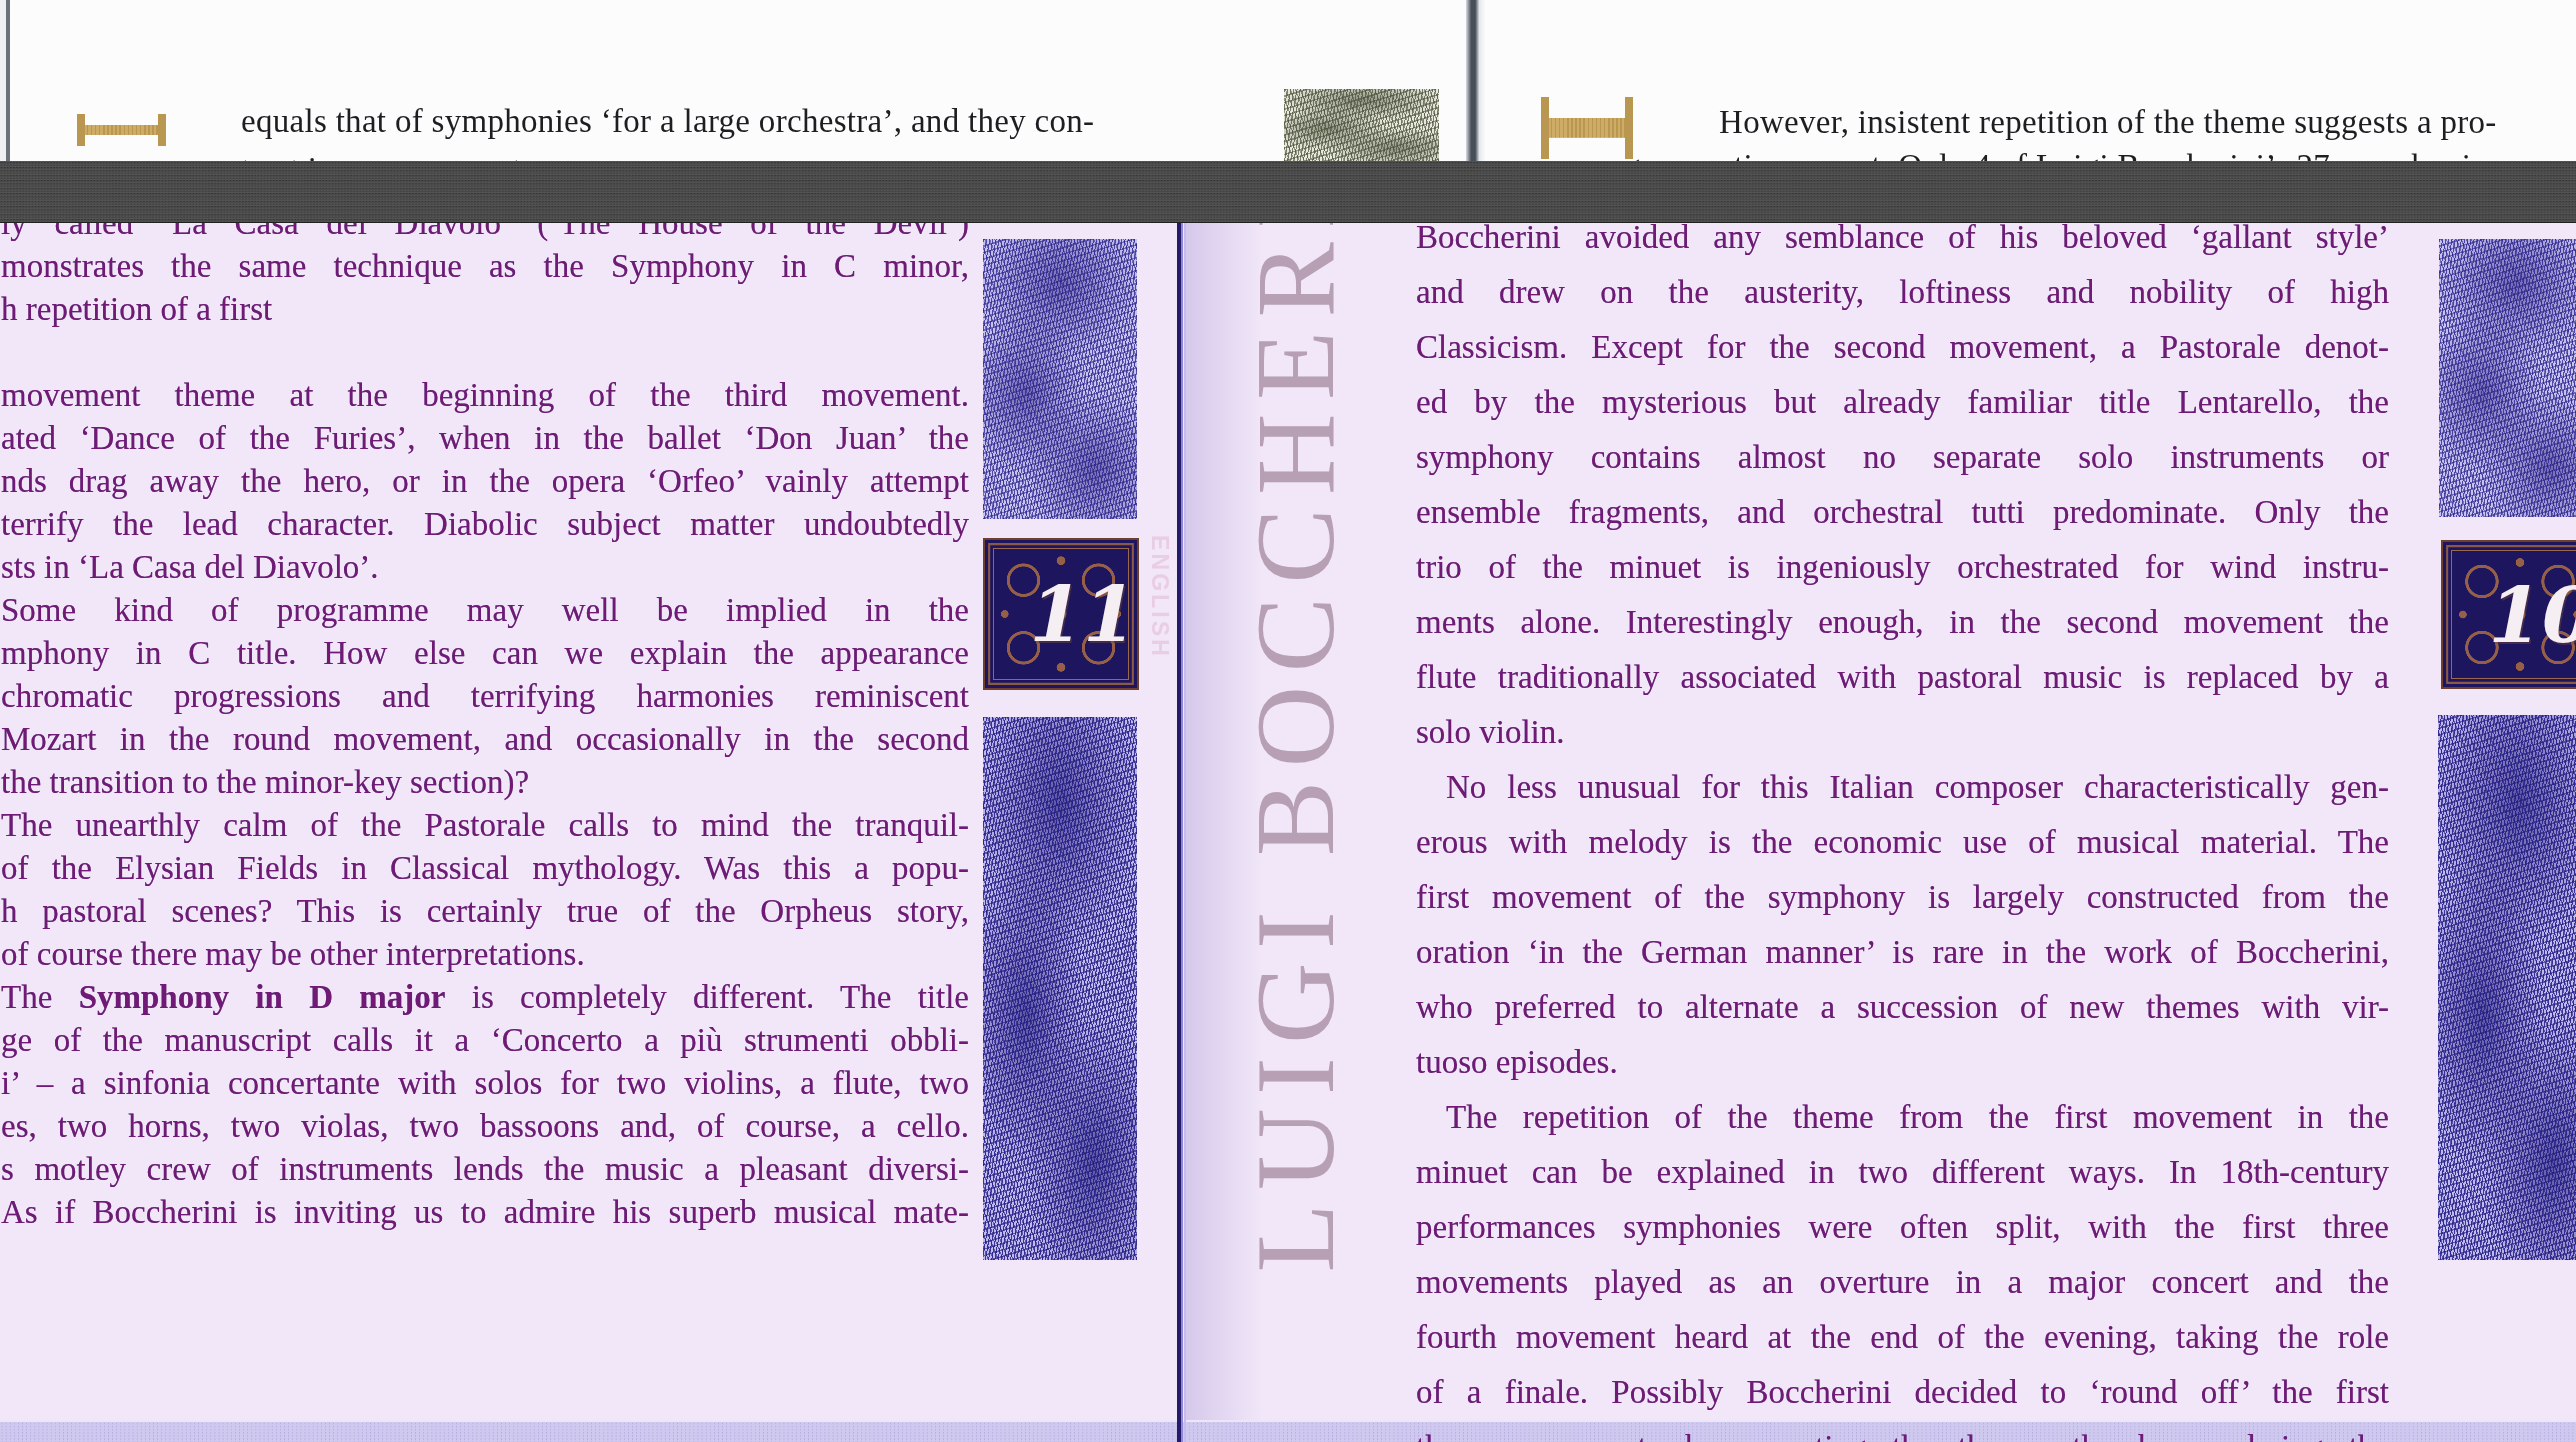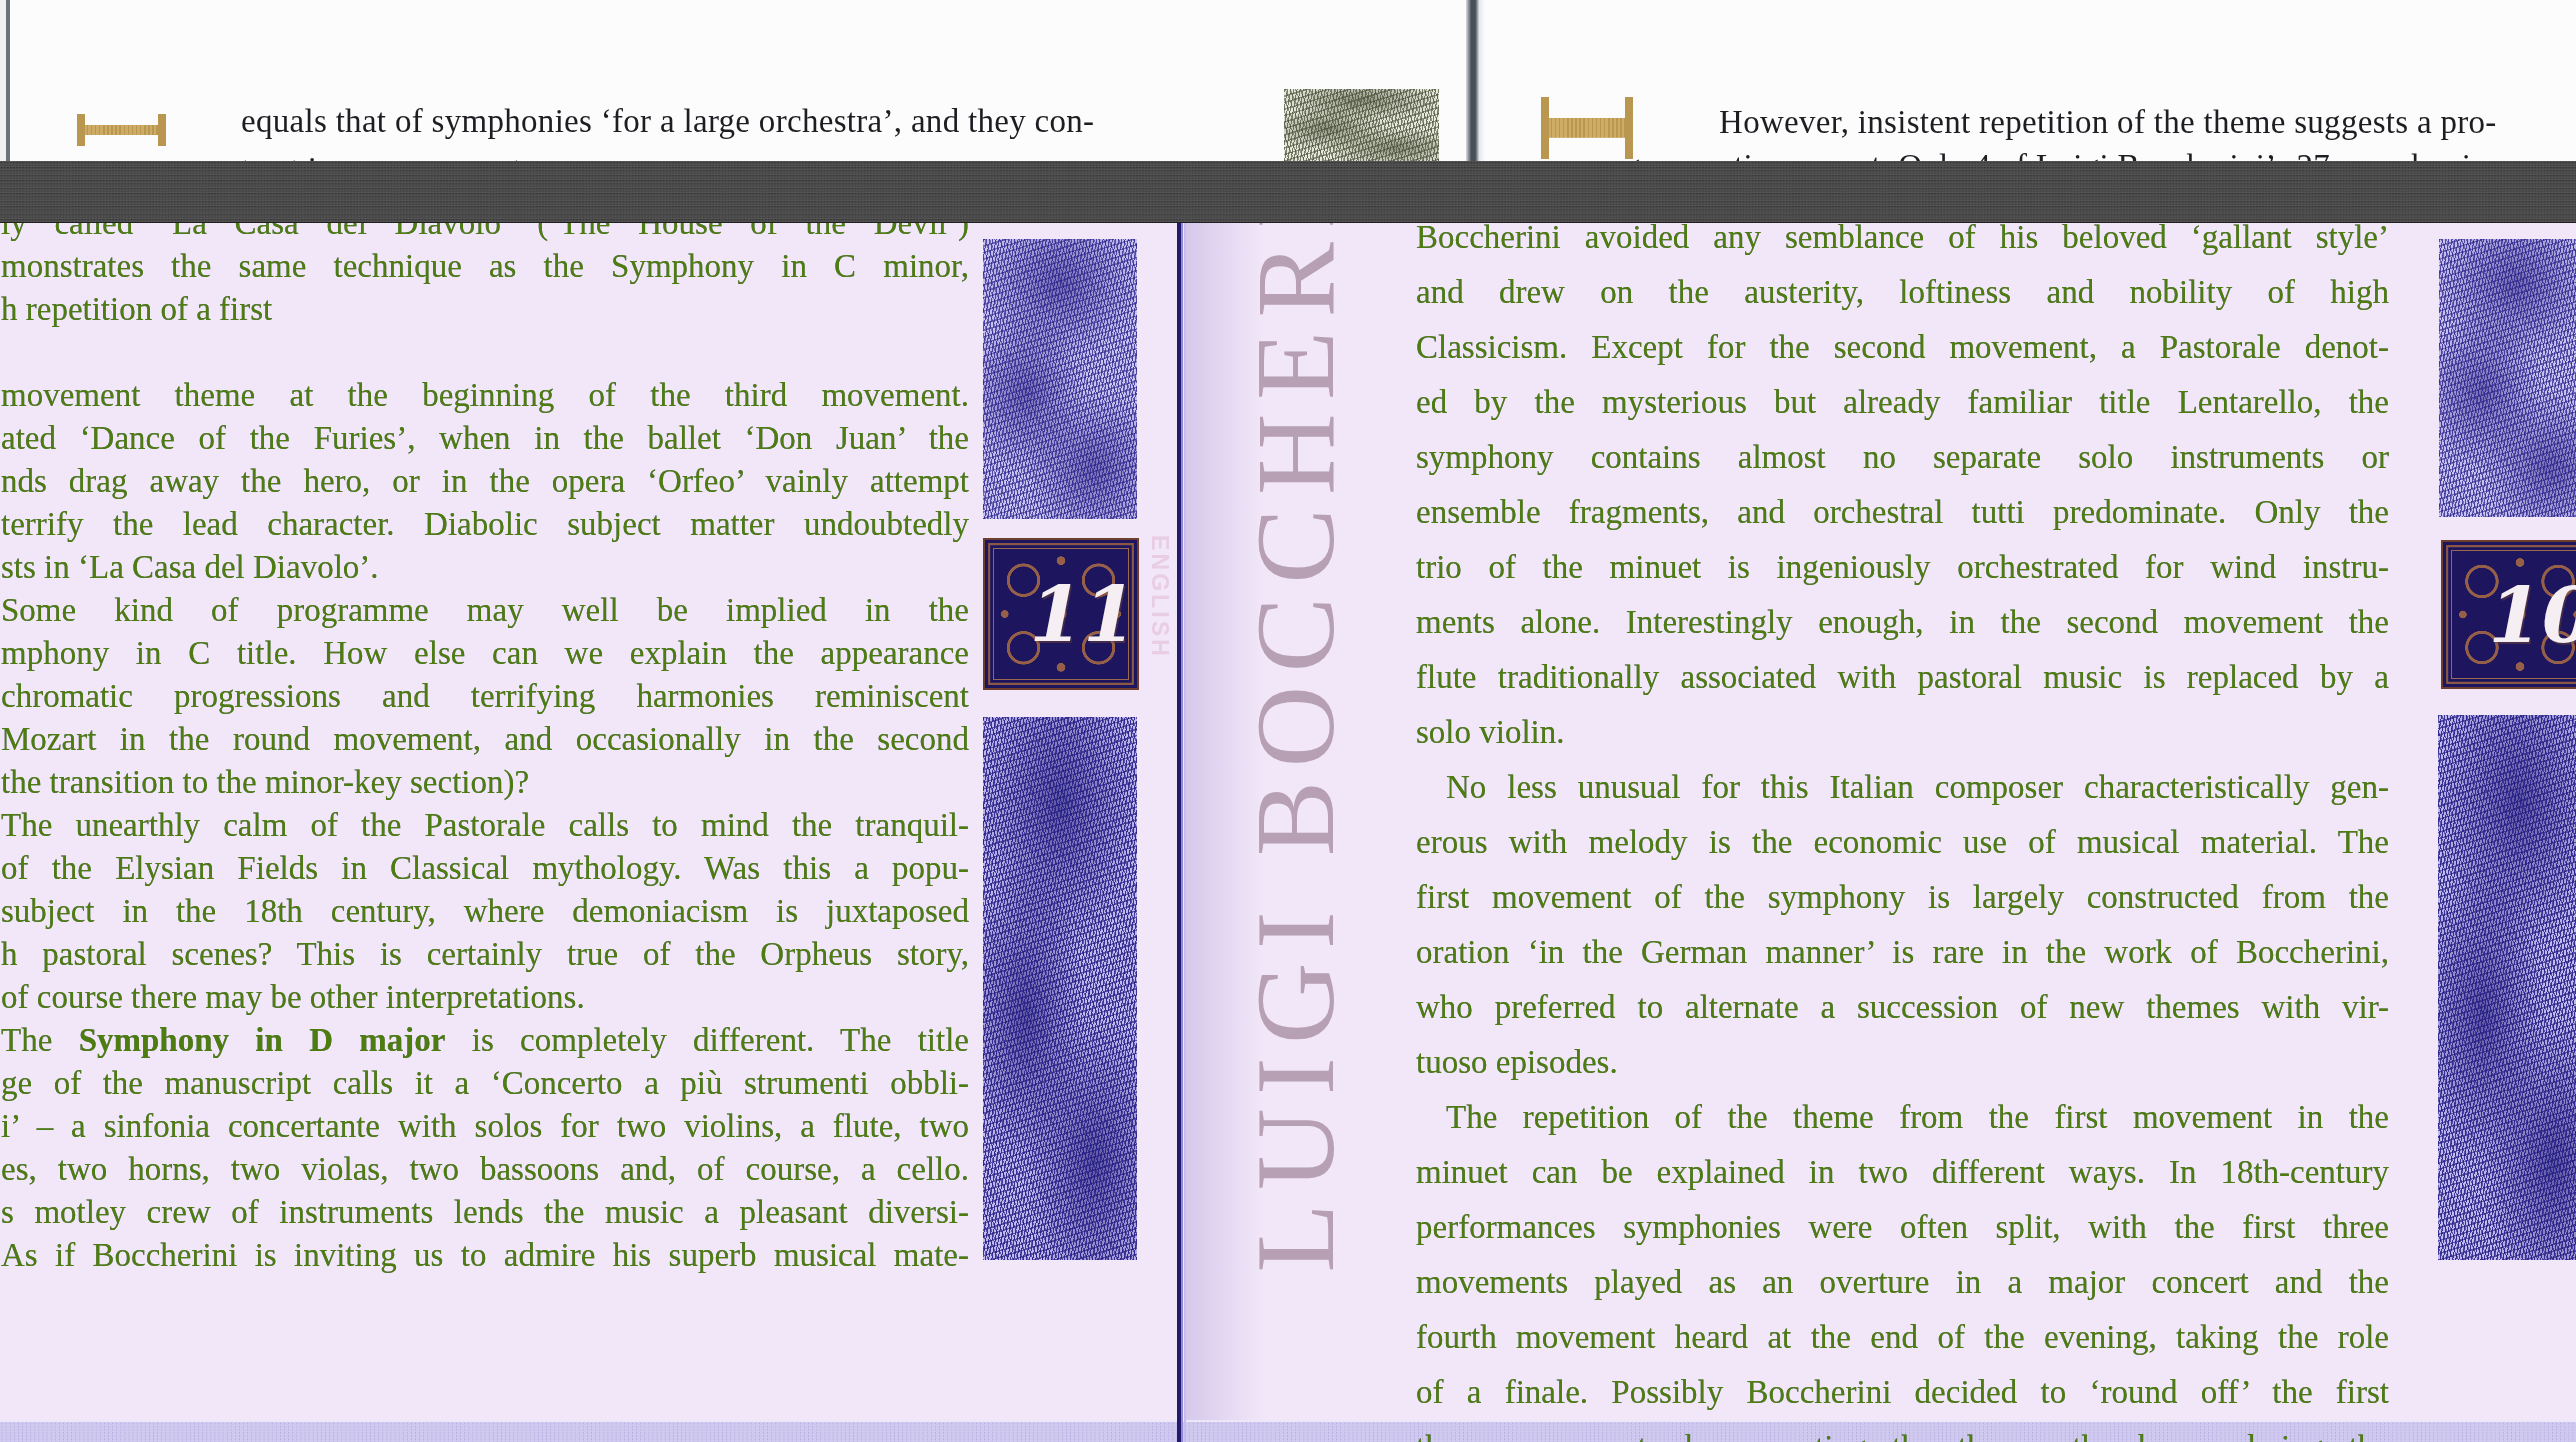--- a/index.html
+++ b/index.html
@@ -65,21 +65,21 @@
       radial-gradient(circle at 78% 76%,transparent 13.4px,#955f48 14px 16.5px,transparent 17px),
       radial-gradient(circle at 50% 9%,#955f48 4.1px,transparent 4.6px),
       radial-gradient(circle at 50% 91%,#955f48 4.1px,transparent 4.6px),
       radial-gradient(circle at 8% 50%,#955f48 3.6px,transparent 4.1px),
       radial-gradient(circle at 92% 50%,#955f48 3.6px,transparent 4.1px),
       radial-gradient(circle at 50% 50%,#955f48 5.2px,transparent 5.7px);}
   .numbox .num{position:absolute;inset:0;display:flex;align-items:center;justify-content:center;
     font:italic 700 77px "DejaVu Serif",serif;color:#f5eff3;text-shadow:1.5px 1.5px 0 rgba(120,70,50,.45);padding-left:44px;}
 
   
-  .col{z-index:10;color:#4d7c0f;font-size:33px;text-shadow:0 0 0.5px rgba(35,32,104,.55);}
+  .col{z-index:10;color:#701a75;font-size:33px;text-shadow:0 0 0.5px rgba(35,32,104,.55);}
   .tline{line-height:43px;height:43px;white-space:nowrap;}
   #right-col .tline{line-height:43px;height:43px;margin-top:12px;}
   .tline.just{white-space:normal;text-align:justify;text-align-last:justify;}
   .tline.ind{padding-left:30px;}
   .tline.gap{margin-top:43px;}
   .tline b{font-weight:700;}
 
   
   .spine{width:1206px;height:113px;z-index:10;transform:rotate(-90deg);
     font:400 113px "Liberation Serif",serif;letter-spacing:13.4px;color:#b7a0b4;
@@ -104,21 +104,20 @@
       <div class="tline just">nds drag away the hero, or in the opera ‘Orfeo’ vainly attempt</div>
       <div class="tline just">terrify the lead character. Diabolic subject matter undoubtedly</div>
       <div class="tline">sts in ‘La Casa del Diavolo’.</div>
       <div class="tline just">Some kind of programme may well be implied in the</div>
       <div class="tline just">mphony in C title. How else can we explain the appearance</div>
       <div class="tline just">chromatic progressions and terrifying harmonies reminiscent</div>
       <div class="tline just">Mozart in the round movement, and occasionally in the second</div>
       <div class="tline">the transition to the minor-key section)?</div>
       <div class="tline just">The unearthly calm of the Pastorale calls to mind the tranquil-</div>
       <div class="tline just">of the Elysian Fields in Classical mythology. Was this a popu-</div>
-      <div class="tline just">subject in the 18th century, where demoniacism is juxtaposed</div>
       <div class="tline just">h pastoral scenes? This is certainly true of the Orpheus story,</div>
       <div class="tline">of course there may be other interpretations.</div>
       <div class="tline just"><span>The </span><b>Symphony in D major</b><span> is completely different. The title</span></div>
       <div class="tline just">ge of the manuscript calls it a ‘Concerto a più strumenti obbli-</div>
       <div class="tline just">i’ – a sinfonia concertante with solos for two violins, a flute, two</div>
       <div class="tline just">es, two horns, two violas, two bassoons and, of course, a cello.</div>
       <div class="tline just">s motley crew of instruments lends the music a pleasant diversi-</div>
       <div class="tline just">As if Boccherini is inviting us to admire his superb musical mate-</div>
     </div>
 

